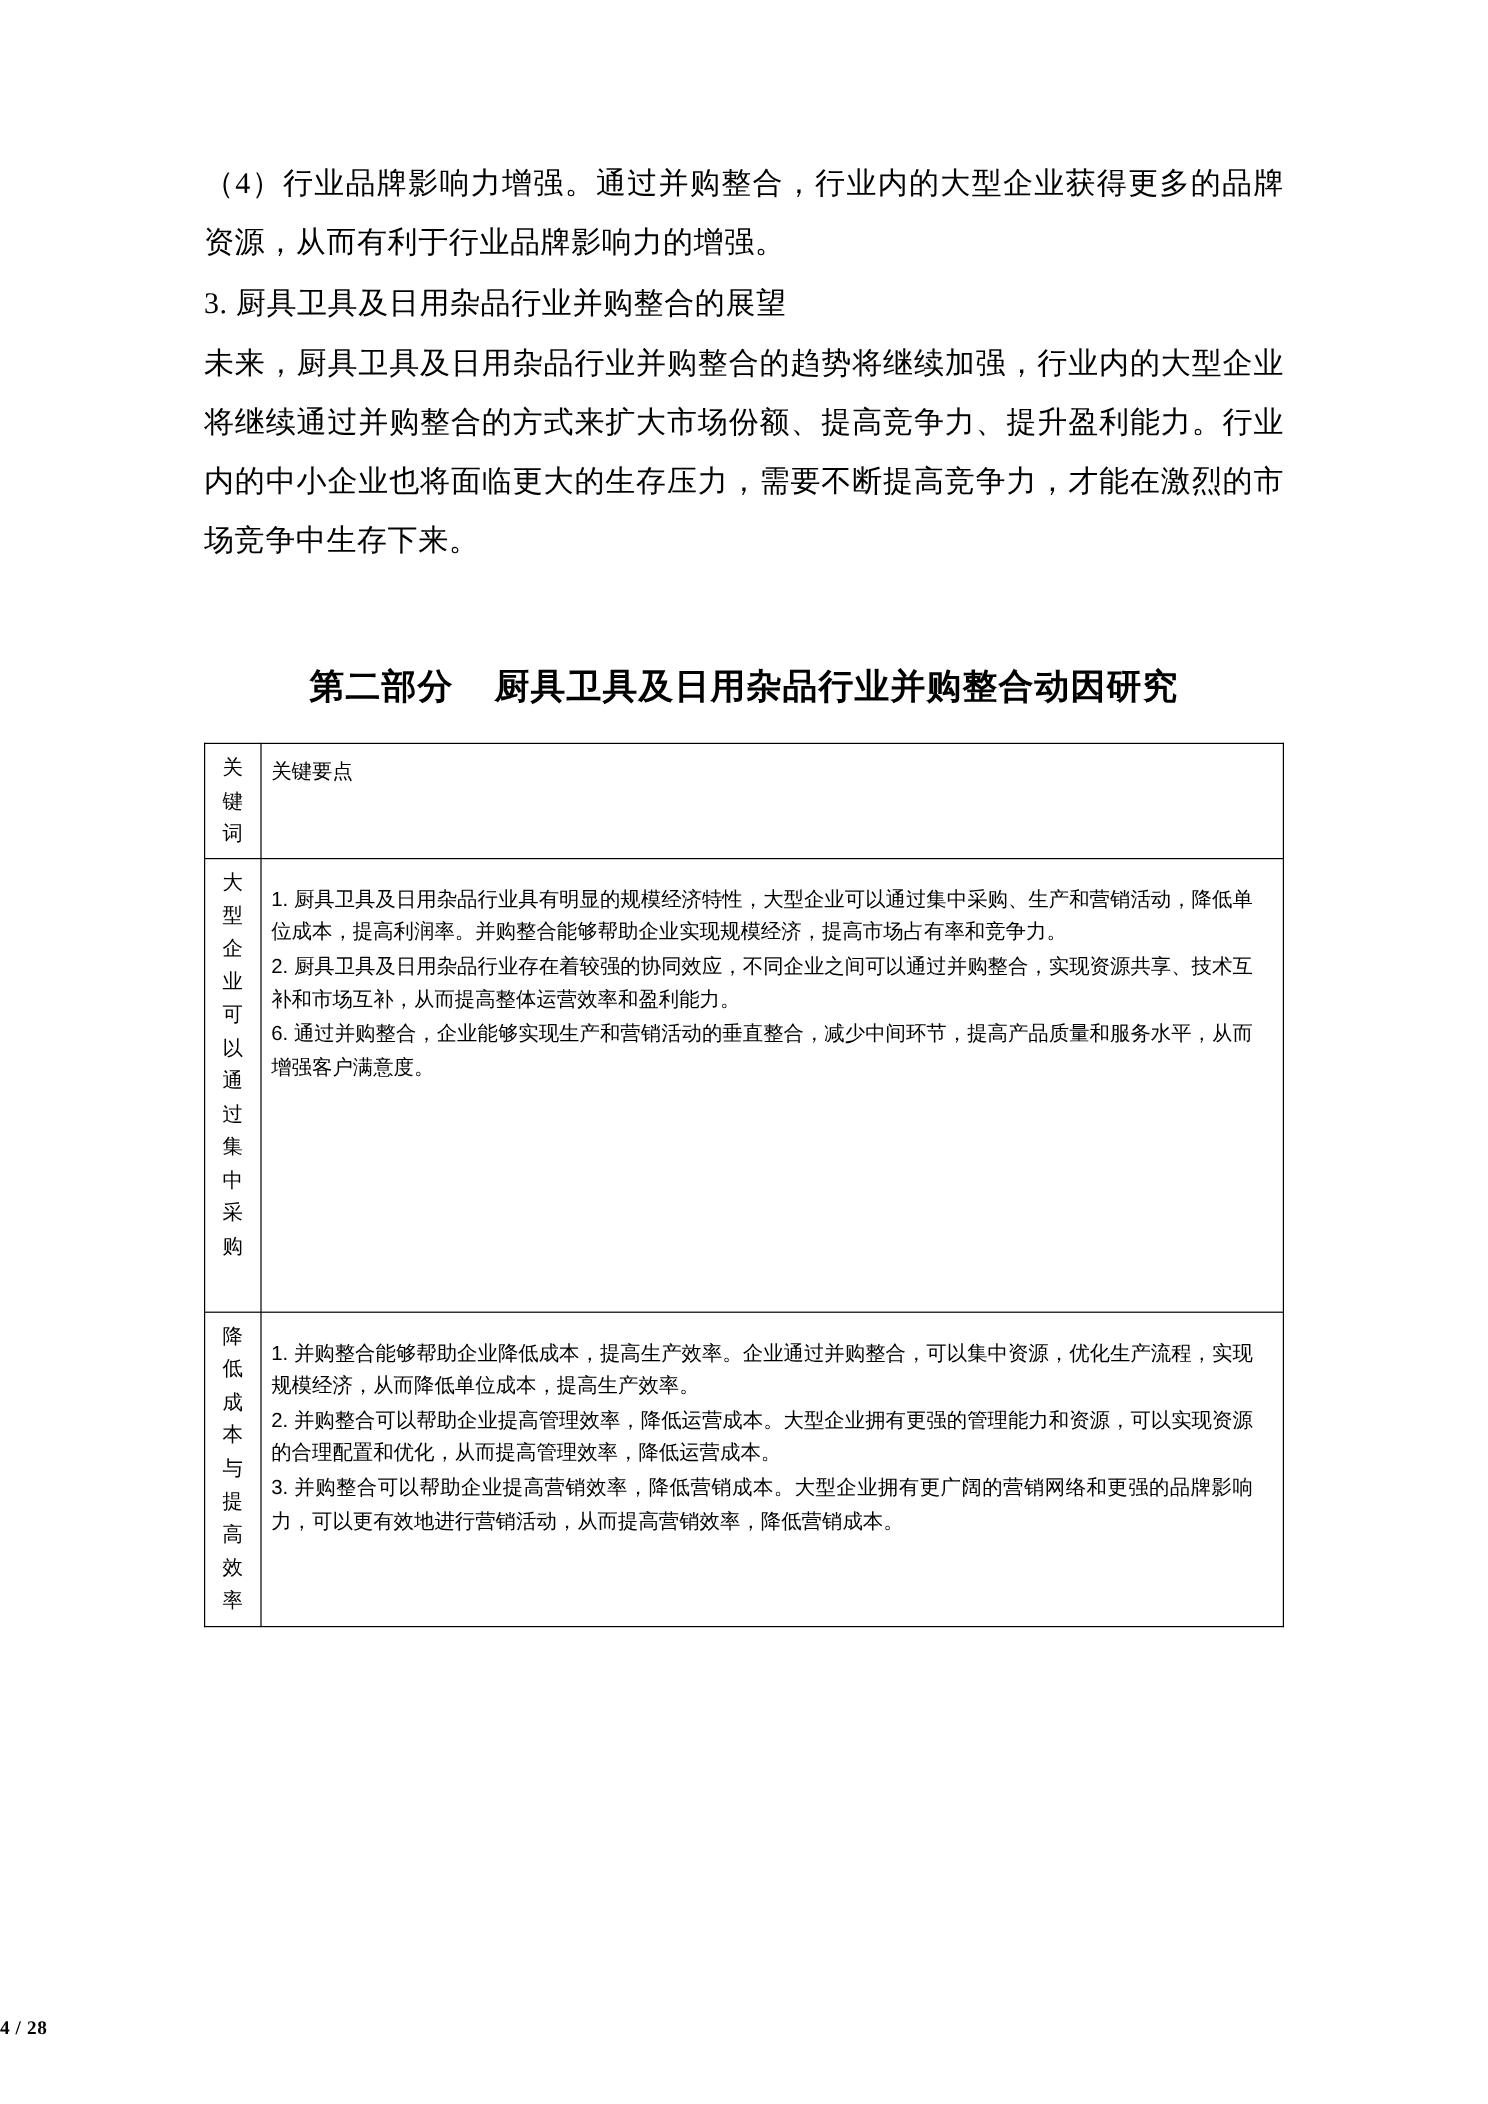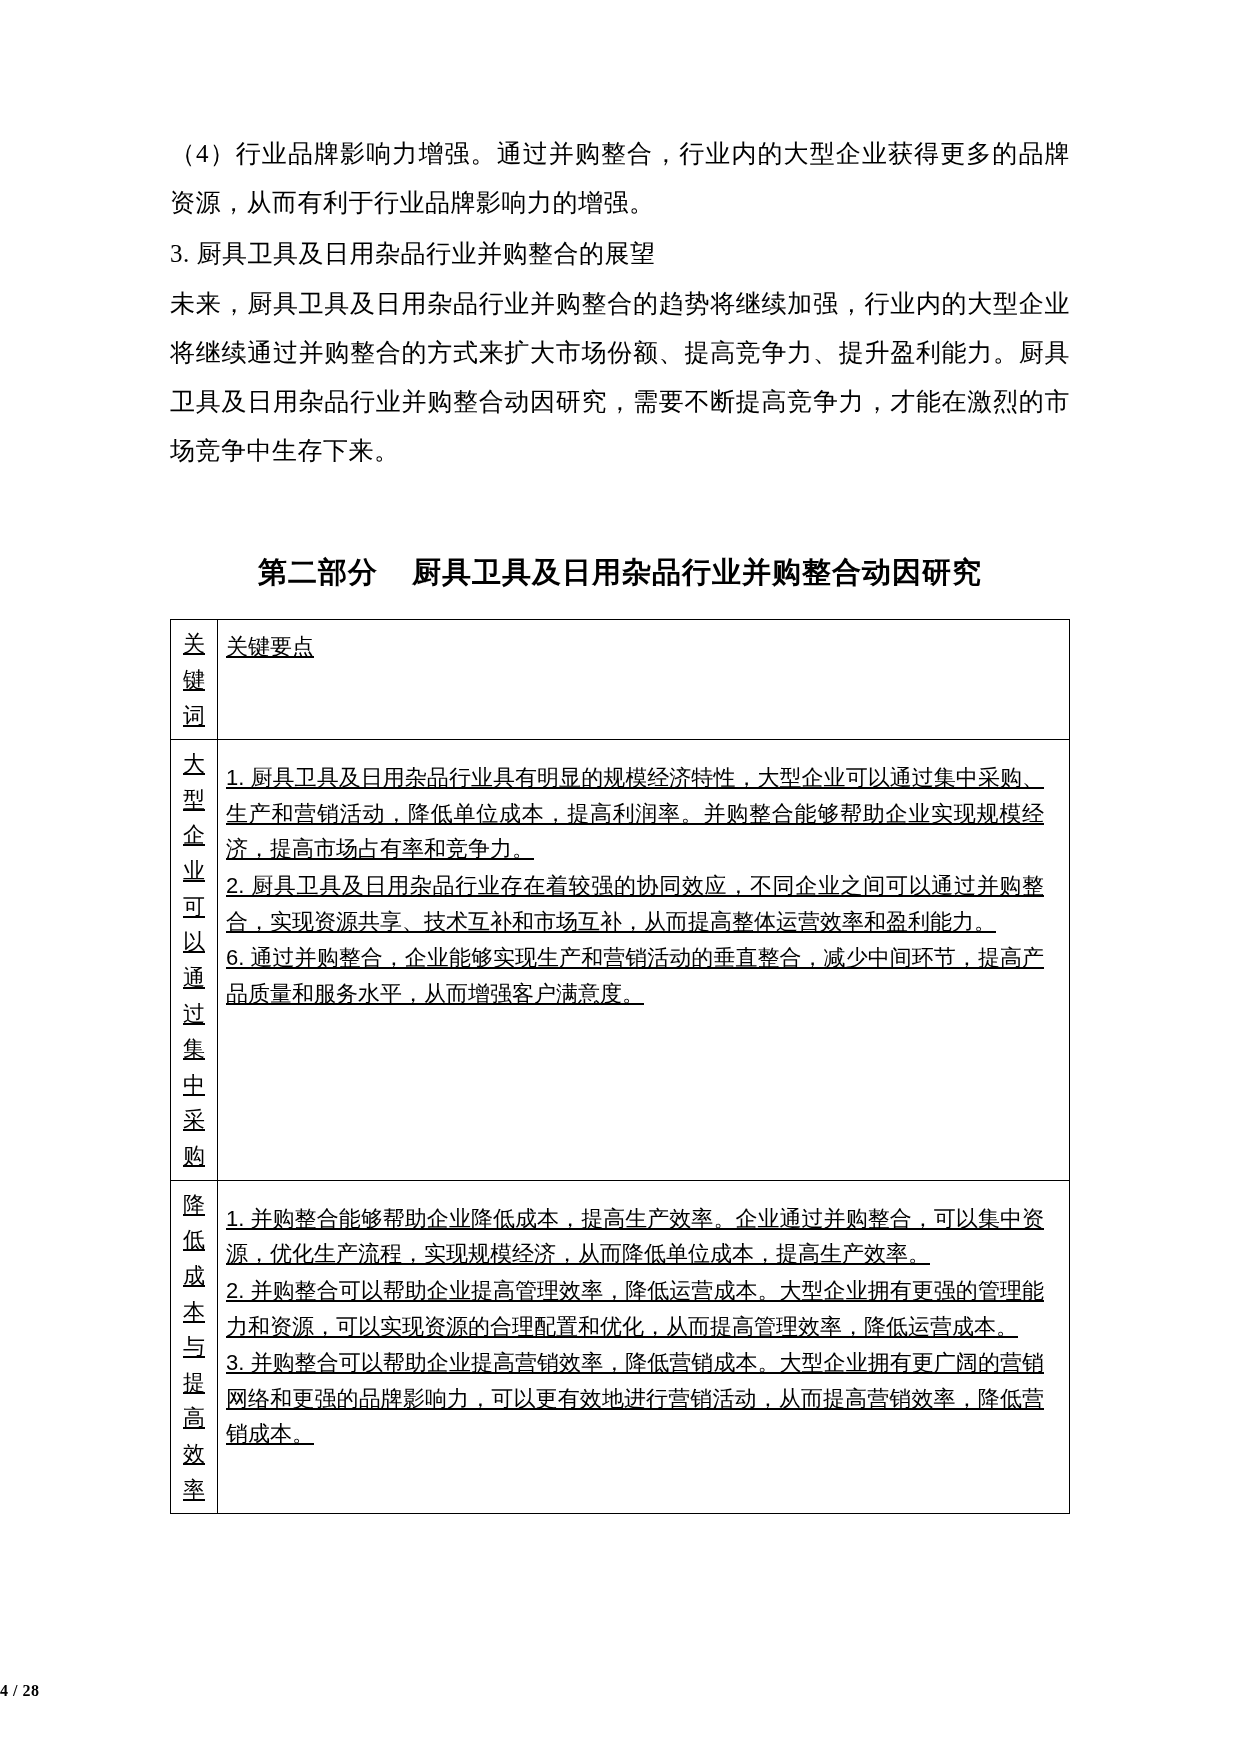--- a/index.html
+++ b/index.html
@@ -43,23 +43,22 @@
   }
   .section-heading .gap {
     display: inline-block;
     width: 34px;
   }
   table.doc-table {
     border-collapse: collapse;
     width: 100%;
     table-layout: fixed;
     border: 1.5px solid #000;
-    font-size: 22px;
+    font-size: 17px;
     line-height: 1.62;
-    text-decoration: underline;
   }
   table.doc-table td {
     border: 1.5px solid #000;
     vertical-align: top;
     padding: 6px 8px 6px 8px;
     font-family: "Liberation Sans", "DejaVu Sans", sans-serif;
   }
   td.col-key {
     width: 30px;
     padding: 7px 3px 6px 4px;
@@ -103,21 +102,21 @@
 </style>
 </head>
 <body>
 
 <div class="page">
 
   <div class="para para-block">（4）行业品牌影响力增强。通过并购整合，行业内的大型企业获得更多的品牌资源，从而有利于行业品牌影响力的增强。</div>
 
   <div class="para para-block">3. 厨具卫具及日用杂品行业并购整合的展望</div>
 
-  <div class="para para-block">未来，厨具卫具及日用杂品行业并购整合的趋势将继续加强，行业内的大型企业将继续通过并购整合的方式来扩大市场份额、提高竞争力、提升盈利能力。厨具卫具及日用杂品行业并购整合动因研究，需要不断提高竞争力，才能在激烈的市场竞争中生存下来。</div>
+  <div class="para para-block">未来，厨具卫具及日用杂品行业并购整合的趋势将继续加强，行业内的大型企业将继续通过并购整合的方式来扩大市场份额、提高竞争力、提升盈利能力。行业内的中小企业也将面临更大的生存压力，需要不断提高竞争力，才能在激烈的市场竞争中生存下来。</div>
 
   <div class="section-heading">
     <span>第二部分</span><span class="gap"></span><span>厨具卫具及日用杂品行业并购整合动因研究</span>
   </div>
 
   <table class="doc-table">
     <tbody>
         <tr class="row1">
       <td class="col-key">关键词</td>
       <td class="col-body">

